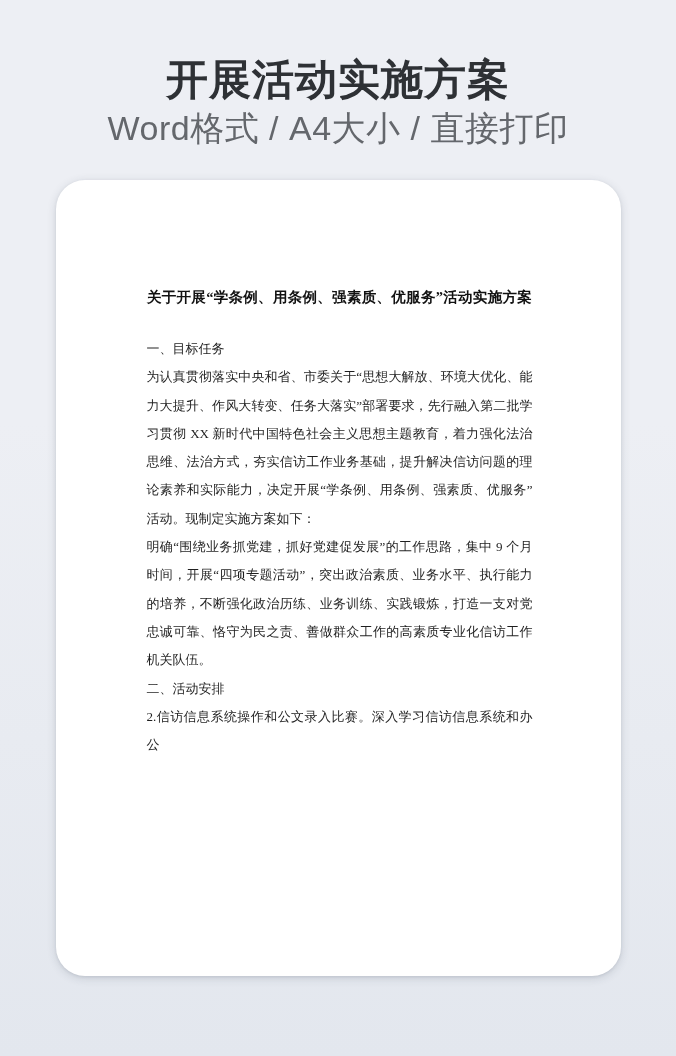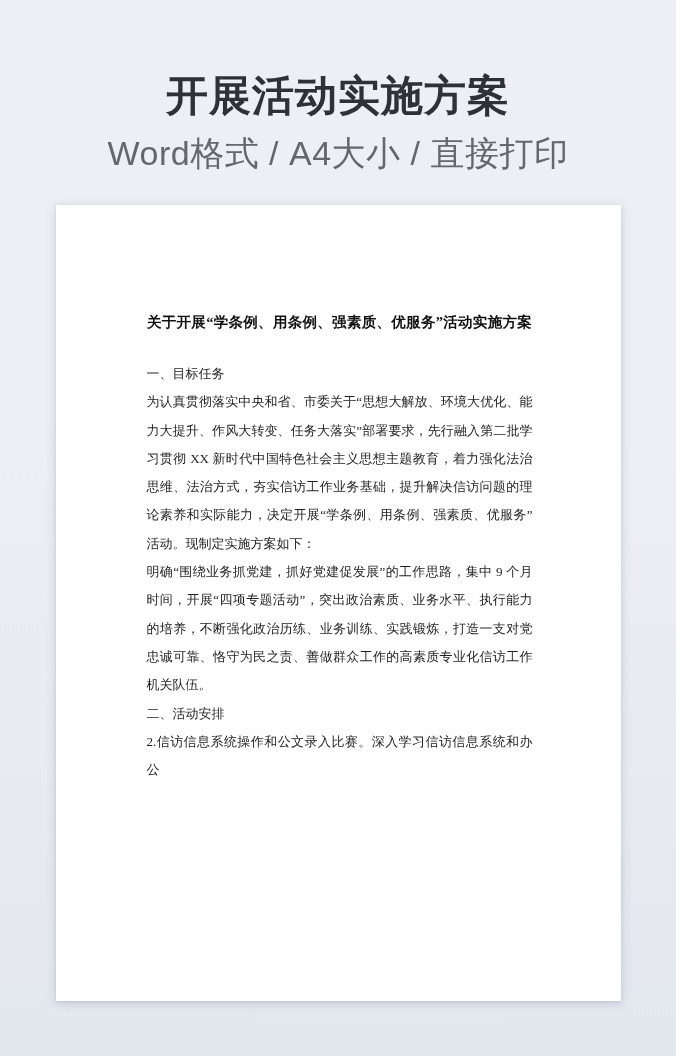--- a/index.html
+++ b/index.html
@@ -15,21 +15,21 @@
   body{
     width:676px;height:1056px;overflow:hidden;
     background:linear-gradient(180deg,var(--canvas-top) 0%,var(--canvas-top) 40%,var(--canvas-bottom) 100%);
     font-family:"Liberation Sans",sans-serif;
   }
   .hero{
     padding-top:56px;
     text-align:center;
   }
   .hero h1{
-    margin:16px;
+    margin:0;
     font-size:42px;
     line-height:48px;
     font-weight:900;
     letter-spacing:1px;
     color:var(--title-color);
   }
   .hero .subtitle{
     margin:7px 0 0 0;
     font-size:34px;
     line-height:34px;
@@ -38,20 +38,21 @@
     color:var(--subtitle-color);
   }
   .page{
     width:565px;
     height:796px;
     margin:35px auto 16px auto;
     background:var(--page-bg);
     box-shadow:0 2px 10px rgba(45,55,75,0.16), 0 1px 3px rgba(45,55,75,0.10);
     padding:100px 88px 0 91px;
     overflow:hidden;
+    border-radius:29px;
   }
   .doc-heading{
     margin:0 0 21px 0;
     font-family:"Liberation Serif","DejaVu Serif",serif;
     font-size:14.5px;
     line-height:34px;
     font-weight:700;
     letter-spacing:0.3px;
     text-align:center;
     color:#111;

